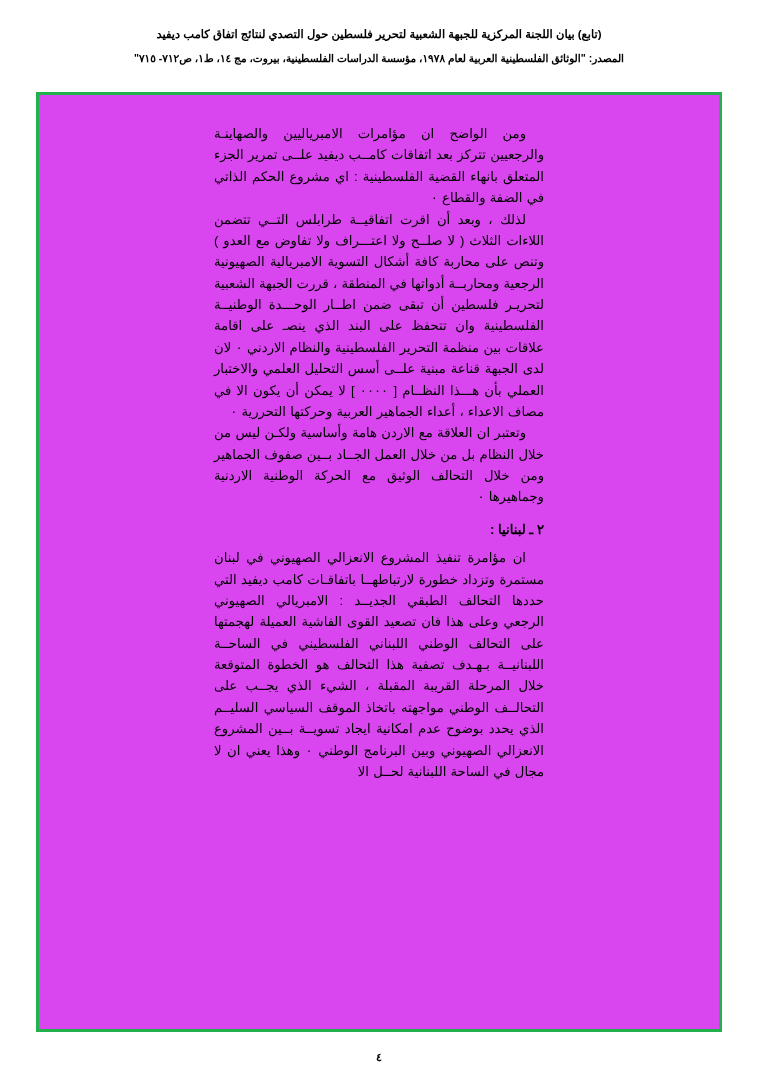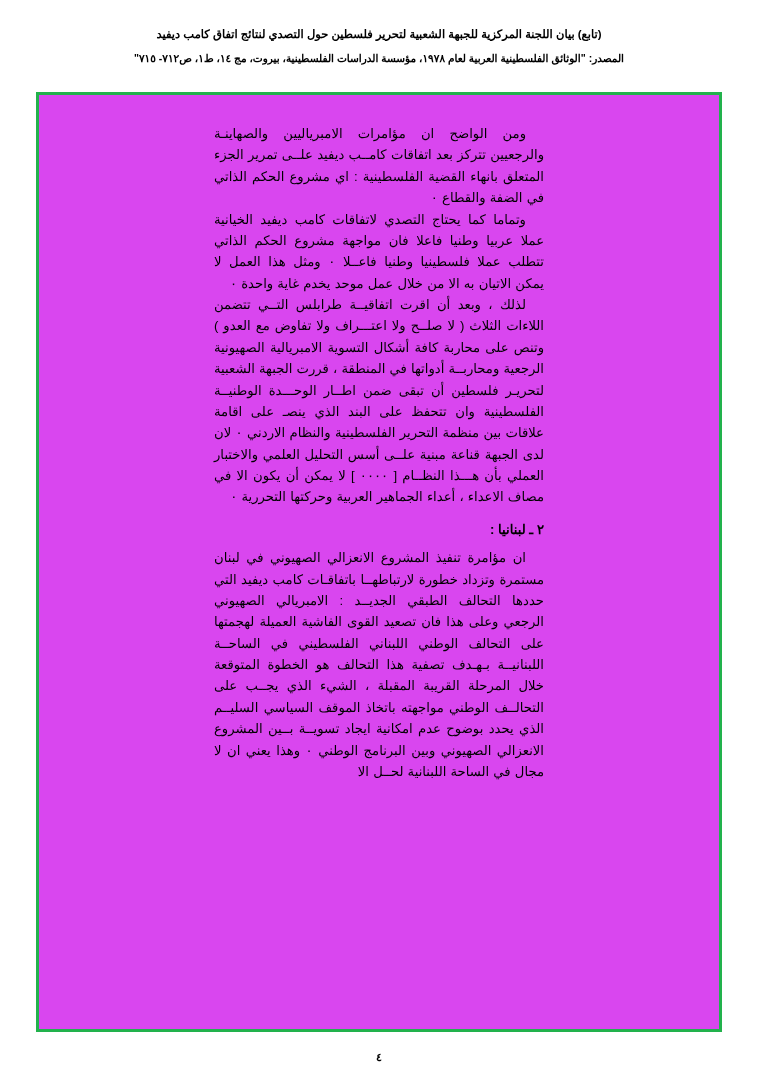--- a/index.html
+++ b/index.html
@@ -109,22 +109,22 @@
   <div class="header">
     <div class="header-title">(تابع) بيان اللجنة المركزية للجبهة الشعبية لتحرير فلسطين حول التصدي لنتائج اتفاق كامب ديفيد</div>
     <div class="header-source">المصدر: "الوثائق الفلسطينية العربية لعام ١٩٧٨، مؤسسة الدراسات الفلسطينية، بيروت، مج ١٤، ط١، ص٧١٢- ٧١٥"</div>
   </div>
 
   <div class="frame">
     <div class="frame-inner">
       <div class="body-col">
 
         <p class="para">ومن الواضح ان مؤامرات الامبرياليين والصهاينـة والرجعيين تتركز بعد اتفاقات كامــب ديفيد علــى تمرير الجزء المتعلق بانهاء القضية الفلسطينية : اي مشروع الحكم الذاتي في الضفة والقطاع ٠</p>
-        <p class="para">وتماما كما يحتاج التصدي لاتفاقات كامب ديفيد الخيانية عملا عربيا وطنيا فاعلا فان مواجهة مشروع الحكم الذاتي تتطلب عملا فلسطينيا وطنيا فاعــلا ٠ ومثل هذا العمل لا يمكن الاتيان به الا من خلال عمل موحد يخدم غاية واحدة ٠</p>
         <p class="para">لذلك ، وبعد أن اقرت اتفاقيــة طرابلس التــي تتضمن اللاءات الثلاث ( لا صلــح ولا اعتـــراف ولا تفاوض مع العدو ) وتنص على محاربة كافة أشكال التسوية الامبريالية الصهيونية الرجعية ومحاربــة أدواتها في المنطقة ، قررت الجبهة الشعبية لتحريـر فلسطين أن تبقى ضمن اطــار الوحـــدة الوطنيــة الفلسطينية وان تتحفظ على البند الذي ينصـ على اقامة علاقات بين منظمة التحرير الفلسطينية والنظام الاردني ٠ لان لدى الجبهة قناعة مبنية علــى أسس التحليل العلمي والاختبار العملي بأن هـــذا النظــام [ ٠٠٠٠ ] لا يمكن أن يكون الا في مصاف الاعداء ، أعداء الجماهير العربية وحركتها التحررية ٠</p>
+        <p class="para">وتعتبر ان العلاقة مع الاردن هامة وأساسية ولكـن ليس من خلال النظام بل من خلال العمل الجــاد بــين صفوف الجماهير ومن خلال التحالف الوثيق مع الحركة الوطنية الاردنية وجماهيرها ٠</p>
 
         <p class="section-head">٢ ـ لبنانيا :</p>
 
         <p class="para">ان مؤامرة تنفيذ المشروع الانعزالي الصهيوني في لبنان مستمرة وتزداد خطورة لارتباطهــا باتفاقـات كامب ديفيد التي حددها التحالف الطبقي الجديــد : الامبريالي الصهيوني الرجعي وعلى هذا فان تصعيد القوى الفاشية العميلة لهجمتها على التحالف الوطني اللبناني الفلسطيني في الساحــة اللبنانيــة بـهـدف تصفية هذا التحالف هو الخطوة المتوقعة خلال المرحلة القريبة المقبلة ، الشيء الذي يجــب على التحالــف الوطني مواجهته باتخاذ الموقف السياسي السليــم الذي يحدد بوضوح عدم امكانية ايجاد تسويــة بــين المشروع الانعزالي الصهيوني وبين البرنامج الوطني ٠ وهذا يعني ان لا مجال في الساحة اللبنانية لحــل الا</p>
 
       </div>
     </div>
   </div>
 
   <div class="page-number">٤</div>

